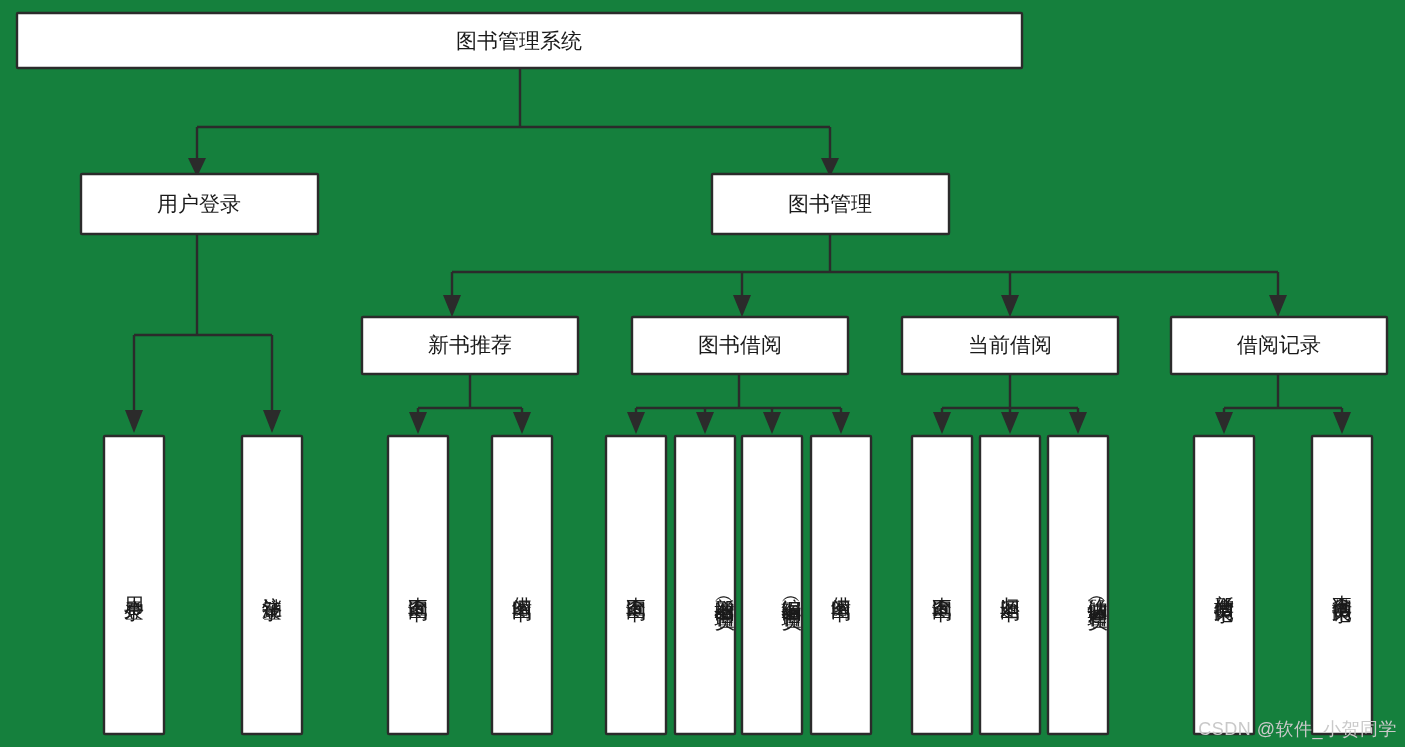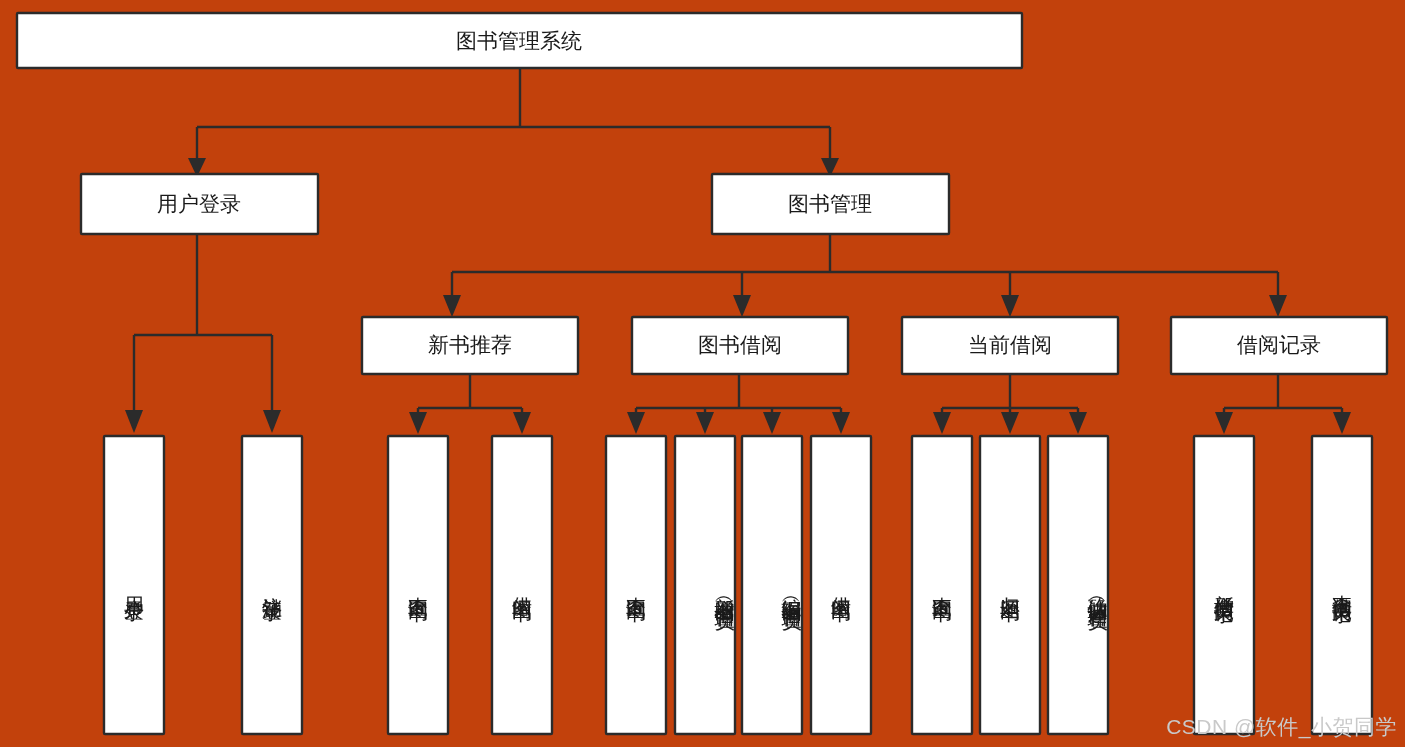--- a/index.html
+++ b/index.html
@@ -1,26 +1,26 @@
 <!DOCTYPE html>
 <html><head>
 <meta charset="utf-8">
 <style>
   html,body{margin:0;padding:0;background:#ffffff;}
   body{width:1405px;height:747px;overflow:hidden;font-family:"Liberation Sans","DejaVu Sans",sans-serif;}
-  #stage{position:relative;width:1405px;height:747px;background:#c2410c;}
+  #stage{position:relative;width:1405px;height:747px;background:#15803d;}
   svg{position:absolute;left:0;top:0;width:1405px;height:747px;}
   .node-box{fill:#ffffff;stroke:#2b2b2b;stroke-width:2.4;}
   .edge{stroke:#2b2b2b;stroke-width:2.4;fill:none;}
   .arrow-head{fill:#2b2b2b;stroke:none;}
   .h-label{font-size:21px;fill:#1a1a1a;text-anchor:middle;dominant-baseline:middle;}
   .v-label{position:absolute;writing-mode:vertical-rl;text-orientation:upright;
            font-size:20px;color:#1a1a1a;line-height:1.06;letter-spacing:2px;
            white-space:nowrap;pointer-events:none;}
-  .watermark{position:absolute;right:8px;bottom:6px;font-size:21px;color:#c9c9c9;
+  .watermark{position:absolute;right:8px;bottom:6px;font-size:18px;color:#c9c9c9;
              letter-spacing:.5px;white-space:nowrap;}
 </style>
 </head>
 <body>
 
 <div id="stage">
 
   <svg viewBox="0 0 1405 747">
     <defs></defs>
 

